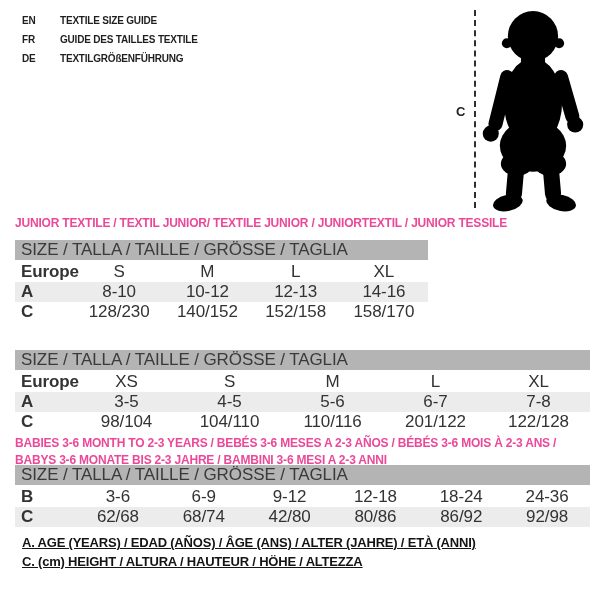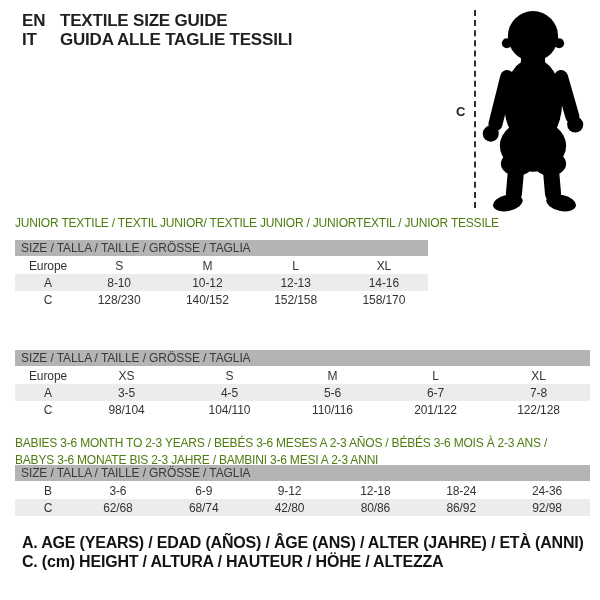--- a/index.html
+++ b/index.html
@@ -8,65 +8,68 @@
     width: 600px; height: 600px;
     font-family: "Liberation Sans", sans-serif;
     color: #1f1f1f;
     position: relative;
     overflow: hidden;
   }
   .page { position: absolute; inset: 0; background: #fff; }
 
   
   .lang-list { position: absolute; left: 22px; top: 11px; }
-  .lang-row { line-height: 19px; font-size: 17px; font-weight: bold; letter-spacing: -0.2px; white-space: nowrap; }
+  .lang-row { line-height: 19px; font-size: 10px; font-weight: bold; letter-spacing: -0.2px; white-space: nowrap; }
   .lang-code { display: inline-block; width: 38px; }
 
   
   .figure-area { position: absolute; left: 450px; top: 4px; width: 145px; height: 212px; }
   .measure-line { position: absolute; left: 24px; top: 6px; height: 198px; width: 0; border-left: 2px dashed #2e2e2e; }
   .figure-label { position: absolute; left: 6px; top: 100px; font-size: 13px; font-weight: bold; color: #222; }
   .toddler-svg { position: absolute; left: 30px; top: 2px; }
 
   
-  .sec-title { position: absolute; left: 15px; font-size: 12px; font-weight: normal; letter-spacing: -0.2px; color: #4d7c0f; line-height: 17px; white-space: nowrap; }
+  .sec-title { position: absolute; left: 15px; font-size: 12px; font-weight: bold; letter-spacing: -0.2px; color: #ec4899; line-height: 17px; white-space: nowrap; }
   .sub { font-size: 8.5px; vertical-align: -2px; }
 
   
-  table.grid { position: absolute; left: 15px; border-collapse: collapse; table-layout: fixed; font-size: 12px; color: #333; letter-spacing: -0.1px; }
+  table.grid { position: absolute; left: 15px; border-collapse: collapse; table-layout: fixed; font-size: 17px; color: #333; letter-spacing: -0.1px; }
   table.grid td { height: 17px; text-align: center; padding: 0; vertical-align: middle; }
-  table.grid td.lbl { text-align: center; padding-left: 6px; }
+  table.grid td.lbl { text-align: left; padding-left: 6px; font-weight: bold; }
   td.size-bar {
     background: #b3b4b3; color: #3a3a3a;
     text-align: left !important; padding-left: 6px !important;
     border-bottom: 2px solid #ffffff; height: 16px;
   }
   tr.alt td { background: #ececec; }
   #table-junior   { top: 240px; width: 413px; }
   #table-children { top: 350px; width: 575px; }
   #table-babies   { top: 465px; width: 575px; }
   #title-junior   { top: 215px; }
   #title-children { top: 322px; }
   #title-babies   { top: 435px; }
 
   
   .legend { position: absolute; left: 22px; top: 534px; }
-  .legend-row { font-size: 16px; font-weight: bold; letter-spacing: -0.2px; line-height: 18.5px; color: #141414; white-space: nowrap; }
+  .legend-row { font-size: 13px; font-weight: bold; letter-spacing: -0.2px; line-height: 18.5px; color: #141414; white-space: nowrap; text-decoration: underline; }
 </style>
 </head>
 <body>
 
 <div class="page">
 
   <div class="lang-list">
     <div class="lang-row">
       <span class="lang-code">EN</span><span>TEXTILE SIZE GUIDE</span>
     </div>
     <div class="lang-row">
-      <span class="lang-code">IT</span><span>GUIDA ALLE TAGLIE TESSILI</span>
+      <span class="lang-code">FR</span><span>GUIDE DES TAILLES TEXTILE</span>
+    </div>
+    <div class="lang-row">
+      <span class="lang-code">DE</span><span>TEXTILGRÖßENFÜHRUNG</span>
     </div>
   </div>
 
   <div class="figure-area">
     <div class="measure-line"></div>
     <div class="figure-label">C</div>
     <svg class="toddler-svg" width="112" height="206" viewBox="0 0 110 205" xmlns="http://www.w3.org/2000/svg">
       <g fill="#000000">
         <circle cx="52" cy="30" r="25"></circle>
         <circle cx="26" cy="37" r="5"></circle>

